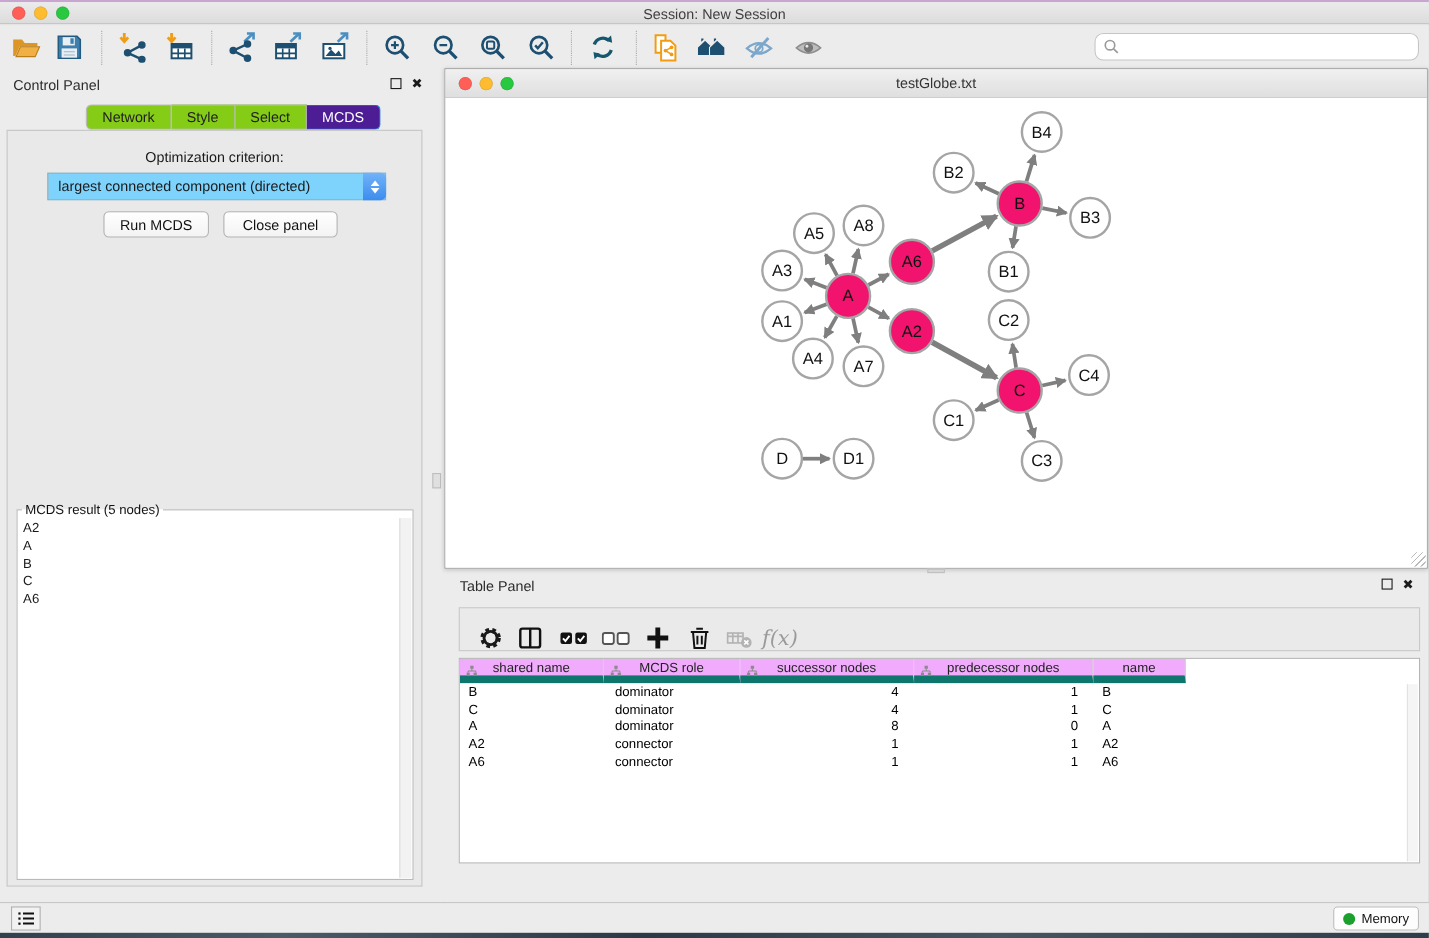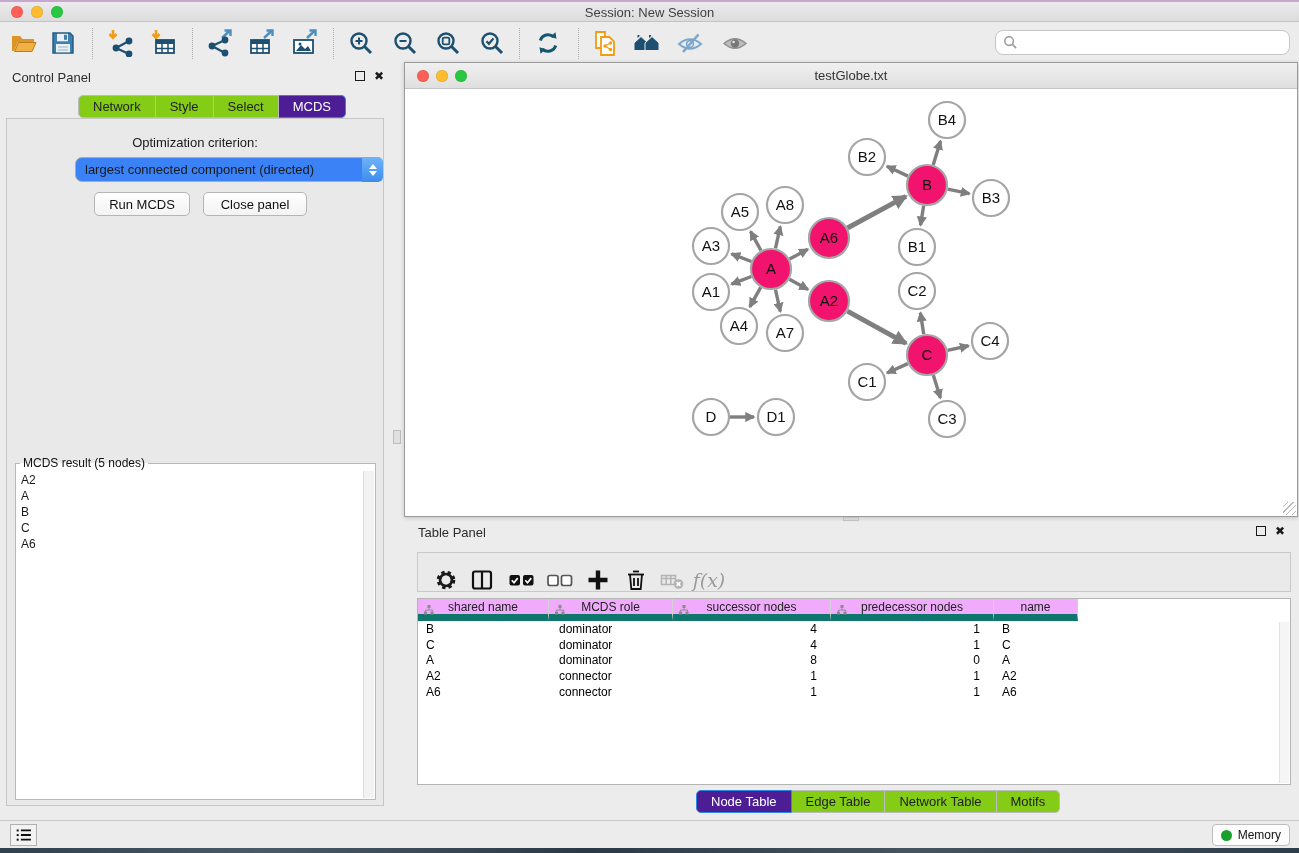--- a/index.html
+++ b/index.html
@@ -35,22 +35,22 @@
   .cp-tabs{left:78px;top:95px;}
   .seg{height:23px;background:#84cc16;border:1px solid #bcbcbc;border-left:none;
        font-size:13px;color:#222;display:flex;align-items:center;justify-content:center;
        padding:0 14px;cursor:default;}
   .seg:first-child{border-left:1px solid #bcbcbc;border-radius:5px 0 0 5px;}
   .seg:last-child{border-radius:0 5px 5px 0;}
   .seg.active{background:#4c1d95;border-color:#2f86e0;color:#fff;}
   .cp-box{position:absolute;left:6px;top:118px;width:378px;height:688px;
           background:#e9e9e9;border:1px solid #c6c6c6;}
   .opt-label{position:absolute;left:0;right:0;top:16px;text-align:center;font-size:13px;}
-  .dropdown{position:absolute;left:36px;top:38px;width:308px;height:25px;background:#3b82f6;
-            border:1px solid #ababab;border-radius:7px;display:flex;align-items:center;margin-left:32px;}
+  .dropdown{position:absolute;left:36px;top:38px;width:308px;height:25px;background:#7dd3fc;
+            border:1px solid #ababab;border-radius:0;display:flex;align-items:center;}
   .dropdown .dd-text{flex:1;font-size:13px;padding-left:9px;white-space:nowrap;overflow:hidden;}
   .dd-stepper{width:21px;height:25px;margin:-1px -1px -1px 0;border-radius:0 5px 5px 0;
               background:linear-gradient(#71b3f8,#3c8cef);display:flex;flex-direction:column;
               align-items:center;justify-content:center;gap:2px;}
   .dd-up{width:0;height:0;border-left:4px solid transparent;border-right:4px solid transparent;border-bottom:5px solid #fff;}
   .dd-dn{width:0;height:0;border-left:4px solid transparent;border-right:4px solid transparent;border-top:5px solid #fff;}
   .mac-btn{position:absolute;height:24px;background:linear-gradient(#ffffff,#f3f3f3);
            border:1px solid #b5b5b5;border-radius:5px;font-size:13px;color:#111;
            display:flex;align-items:center;justify-content:center;cursor:default;}
   .btn-run{left:87px;top:73px;width:96px;}
@@ -573,26 +573,20 @@
         <div class="trow">
           <div class="td c0">A6</div>
           <div class="td c1">connector</div>
           <div class="td c2">1</div>
           <div class="td c3">1</div>
           <div class="td c4">A6</div>
         </div>
       </div>
     <div class="tscroll"></div>
   </div>
-  <div class="seggroup tp-tabs" id="tp-tabs">
-      <span class="seg active">Node Table</span>
-      <span class="seg">Edge Table</span>
-      <span class="seg">Network Table</span>
-      <span class="seg">Motifs</span>
-    </div>
 
   <div class="statusbar">
     <div class="list-btn">
       <svg width="20" height="20" viewBox="0 0 26 26">
           <g stroke="#111" stroke-width="2.4">
             <path d="M9 7h13M9 13h13M9 19h13"></path>
           </g>
           <g fill="#111">
             <rect x="3.5" y="5.8" width="2.6" height="2.6"></rect>
             <rect x="3.5" y="11.8" width="2.6" height="2.6"></rect>

